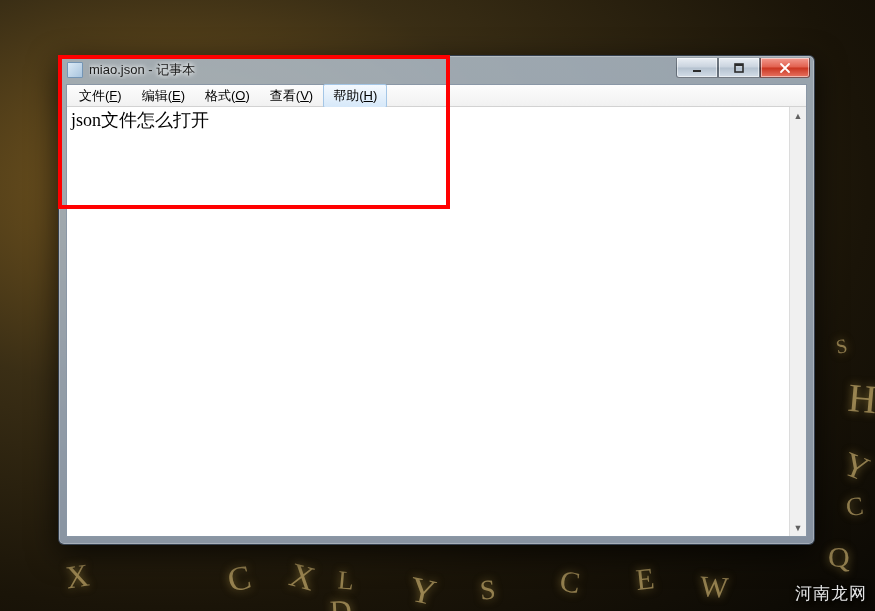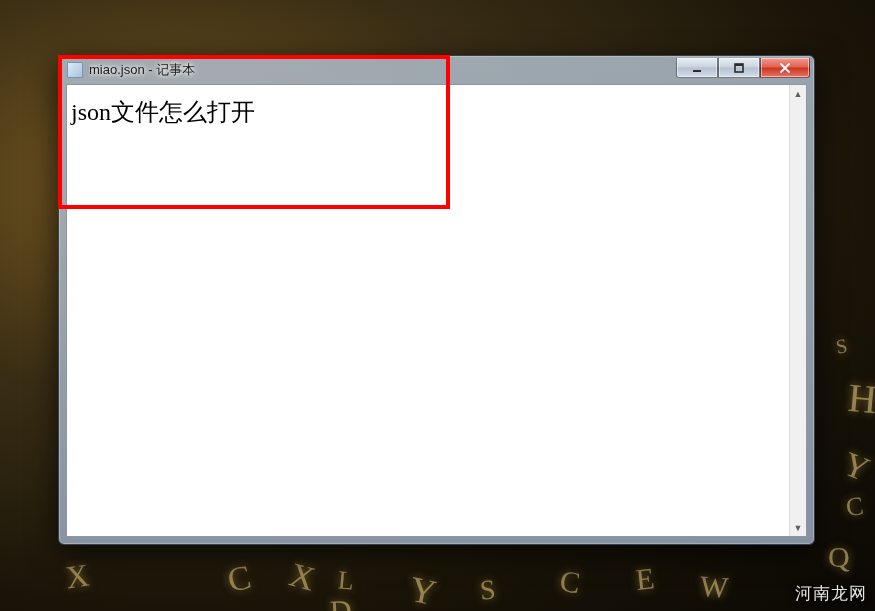--- a/index.html
+++ b/index.html
@@ -76,23 +76,23 @@
     cursor: default;
   }
   .menu-item u { text-decoration: underline; }
   .menu-item.hover {
     border: 1px solid #a4c6e6;
     background: linear-gradient(#f4f9fe,#d6e8f9);
   }
   
   .editor-wrap { flex: 1; display: flex; position: relative; }
   .editor {
-    flex: 1; padding: 16px 4px;
+    flex: 1; padding: 2px 4px;
     font-family: SimSun, "MS Gothic", serif;
-    font-size: 24px; line-height: 22px;
+    font-size: 18px; line-height: 22px;
     color: #000; background: #fff;
     overflow: hidden; white-space: pre-wrap;
   }
   .vscroll {
     width: 17px;
     background: #f0f0f0;
     border-left: 1px solid #dcdcdc;
     display: flex; flex-direction: column; align-items: center;
   }
   .scroll-arrow {
@@ -159,20 +159,27 @@
       </div>
       <div class="win-btn close">
         <svg width="12" height="12" viewBox="0 0 12 12">
             <path d="M2 2 L10 10 M10 2 L2 10" stroke="#fff" stroke-width="1.8" stroke-linecap="round"></path>
           </svg>
       </div>
     </div>
   </div>
 
   <div class="client-frame">
+    <div class="menubar">
+      <div class="menu-item"><span>文件</span>(<u>F</u>)</div>
+      <div class="menu-item"><span>编辑</span>(<u>E</u>)</div>
+      <div class="menu-item"><span>格式</span>(<u>O</u>)</div>
+      <div class="menu-item"><span>查看</span>(<u>V</u>)</div>
+      <div class="menu-item hover"><span>帮助</span>(<u>H</u>)</div>
+    </div>
     <div class="editor-wrap">
       <div class="editor">json文件怎么打开</div>
       <div class="vscroll">
         <div class="scroll-arrow">▲</div>
         <div class="scroll-track"></div>
         <div class="scroll-arrow">▼</div>
       </div>
     </div>
   </div>
 </div>

